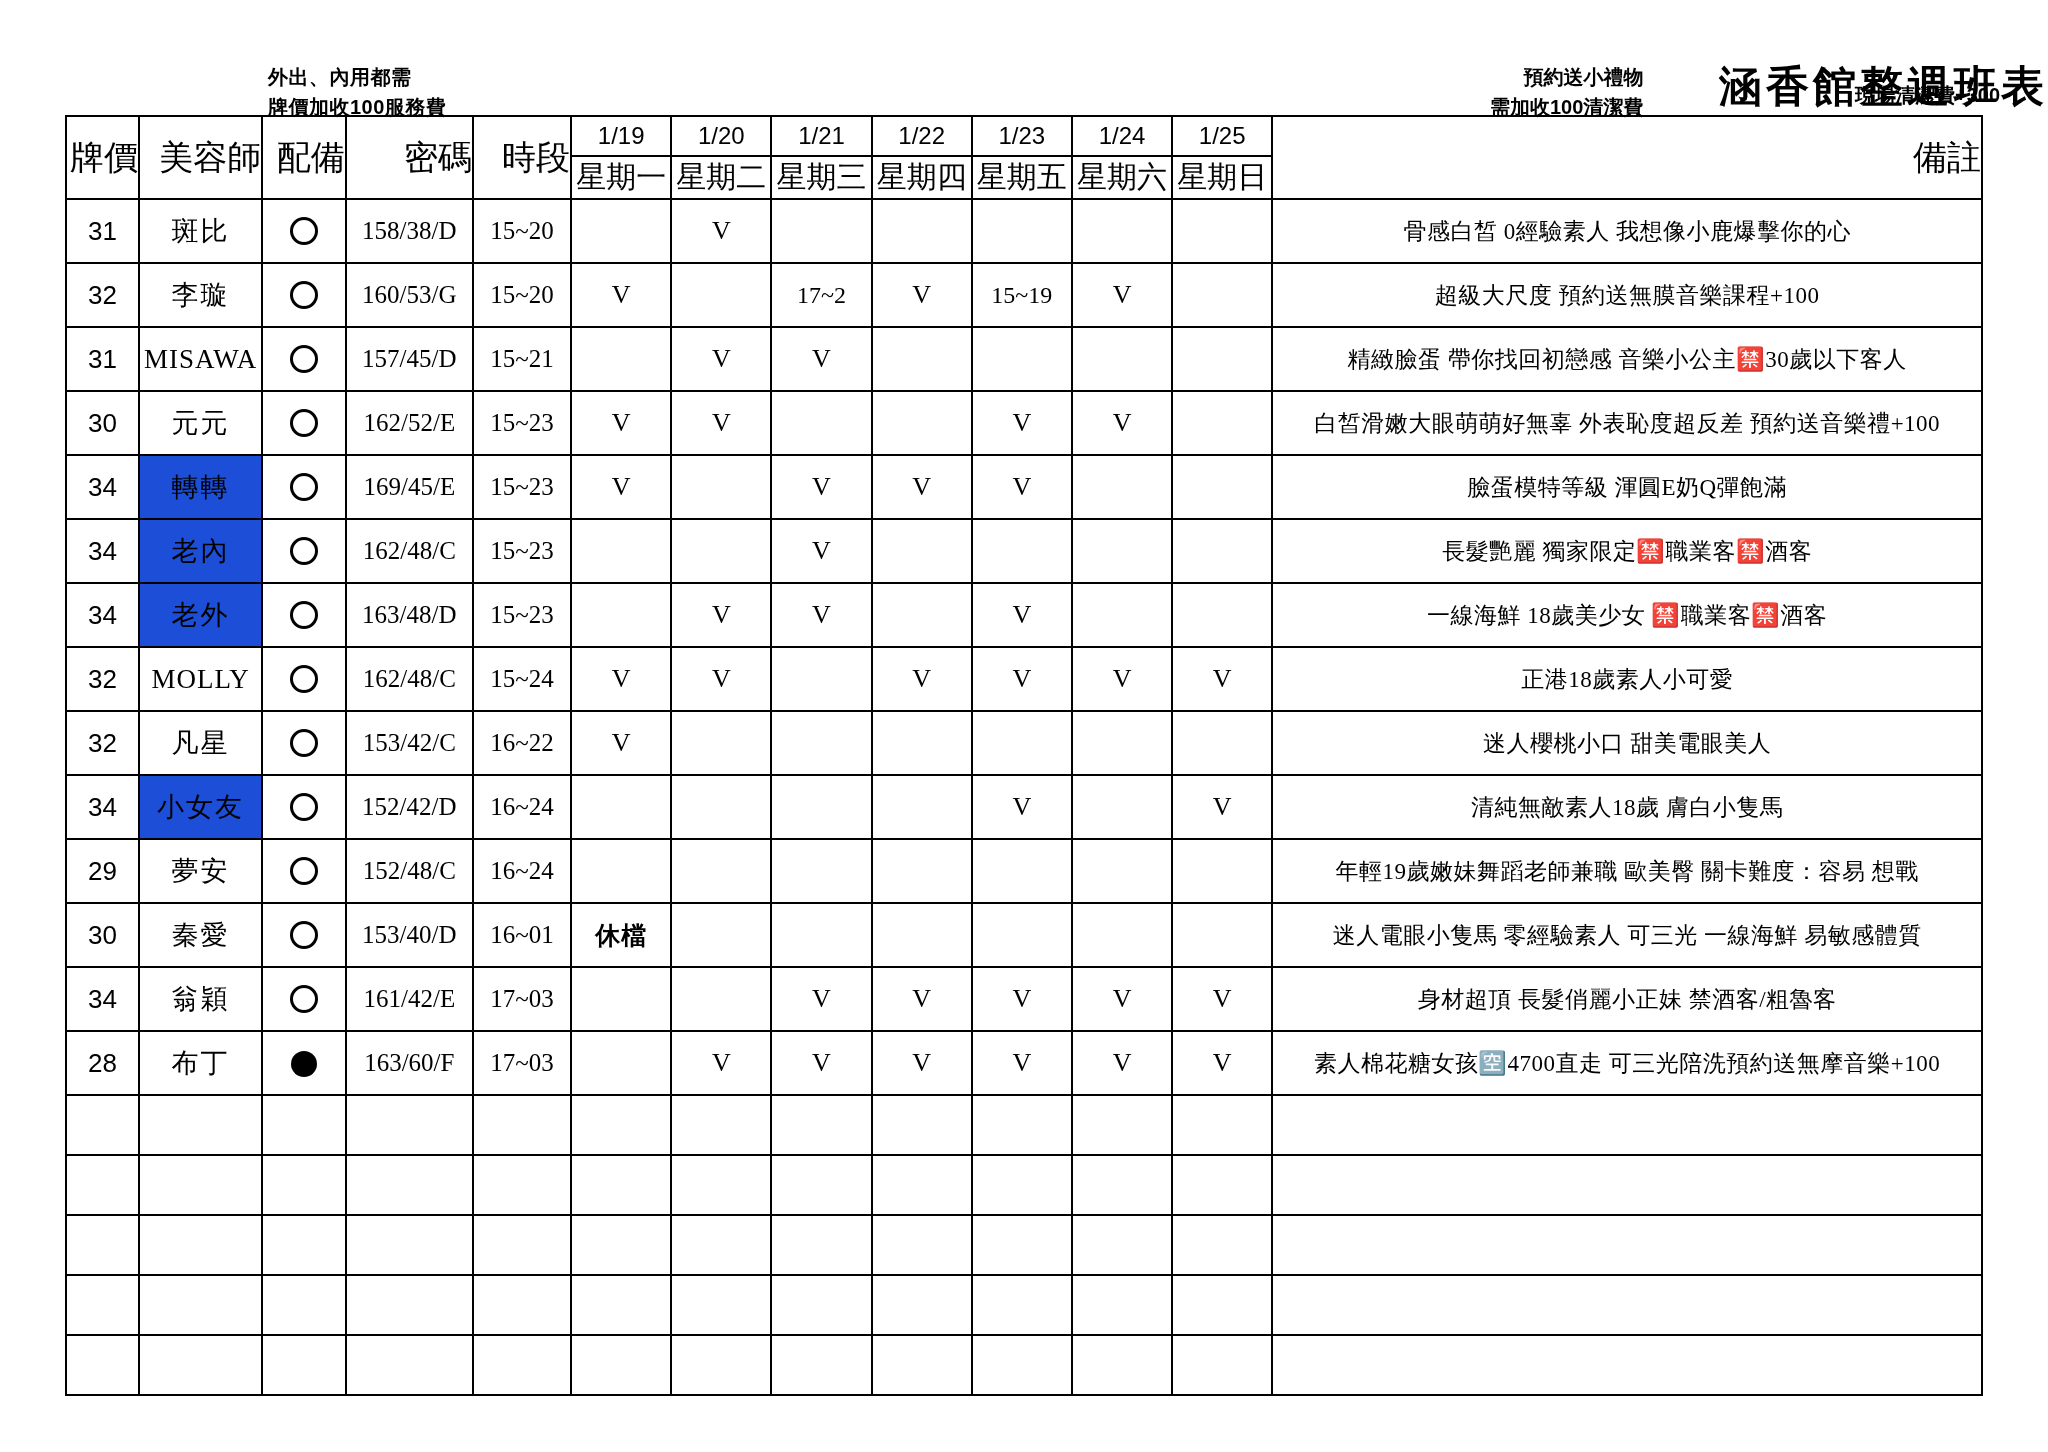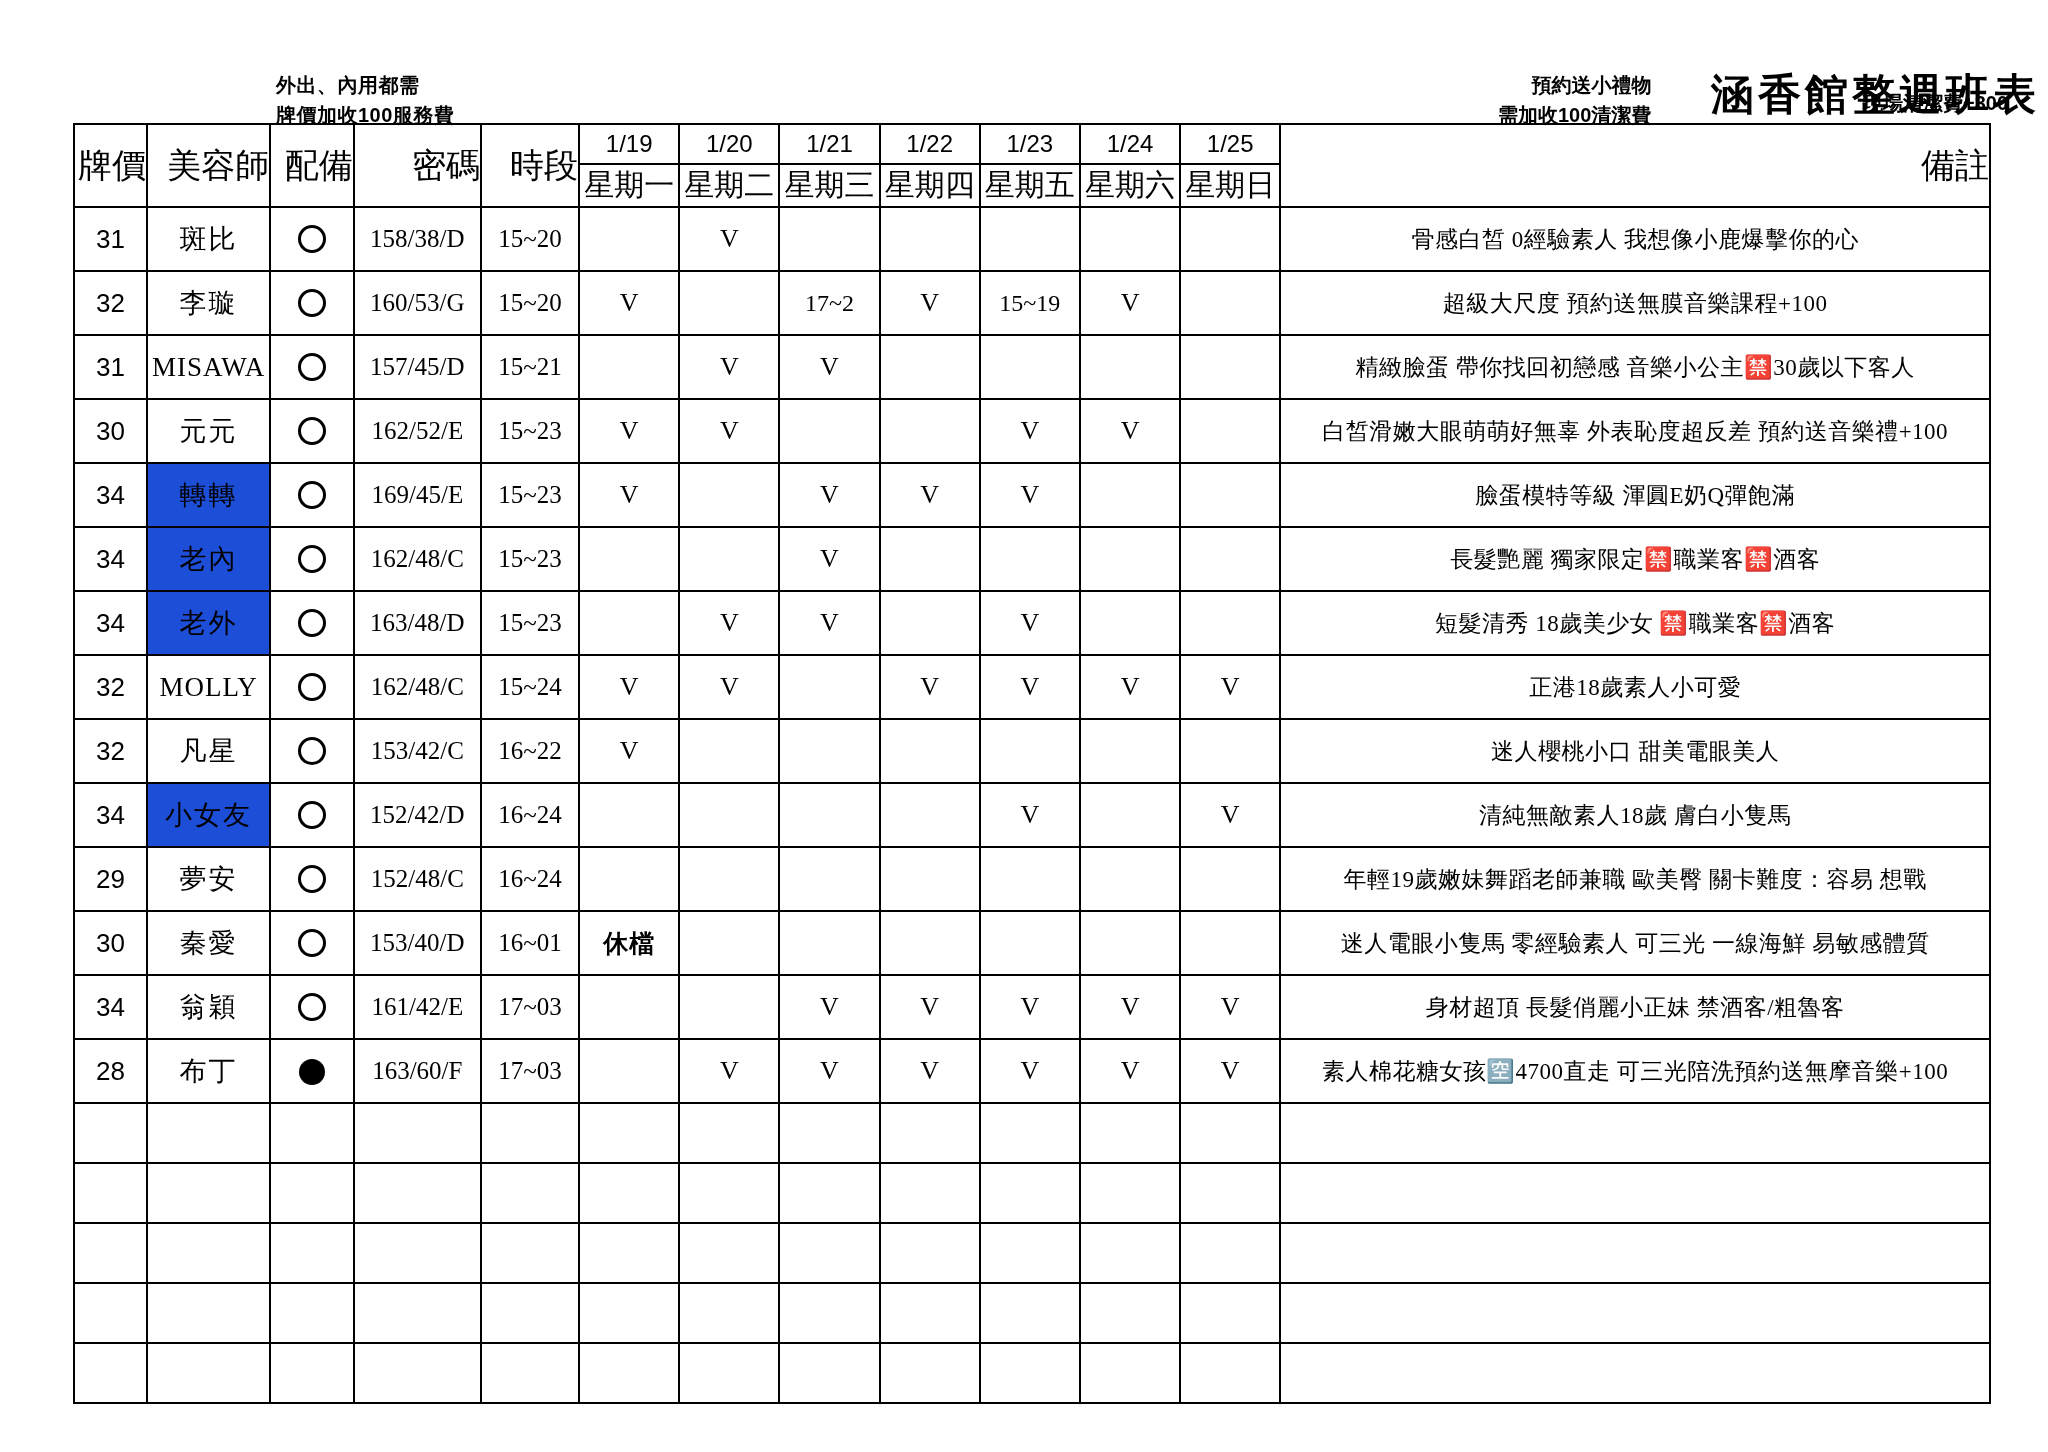--- a/index.html
+++ b/index.html
@@ -12,21 +12,21 @@
     height: 1452px;
     font-family: "Liberation Serif", "DejaVu Serif", serif;
     color: #000;
     overflow: hidden;
   }
   .page {
     position: relative;
     width: 2048px;
     height: 1020px;
     box-sizing: border-box;
-    padding: 8px;
+    padding: 0;
   }
 
   
   .header {
     position: relative;
     height: 115px;
   }
   .hdr-left {
     position: absolute;
     left: 268px;
@@ -306,21 +306,21 @@
           <td class="cell-equip"><span class="ring"></span></td>
           <td class="cell-code">163/48/D</td>
           <td class="cell-time">15~23</td>
           <td class="cell-day"></td>
           <td class="cell-day">V</td>
           <td class="cell-day">V</td>
           <td class="cell-day"></td>
           <td class="cell-day">V</td>
           <td class="cell-day"></td>
           <td class="cell-day"></td>
-          <td class="cell-note">短髮清秀 18歲美少女 🈲職業客🈲酒客</td>
+          <td class="cell-note">一線海鮮 18歲美少女 🈲職業客🈲酒客</td>
         </tr>
         <tr class="data-row">
           <td class="cell-price">32</td>
           <td class="cell-name latin">MOLLY</td>
           <td class="cell-equip"><span class="ring"></span></td>
           <td class="cell-code">162/48/C</td>
           <td class="cell-time">15~24</td>
           <td class="cell-day">V</td>
           <td class="cell-day">V</td>
           <td class="cell-day"></td>

